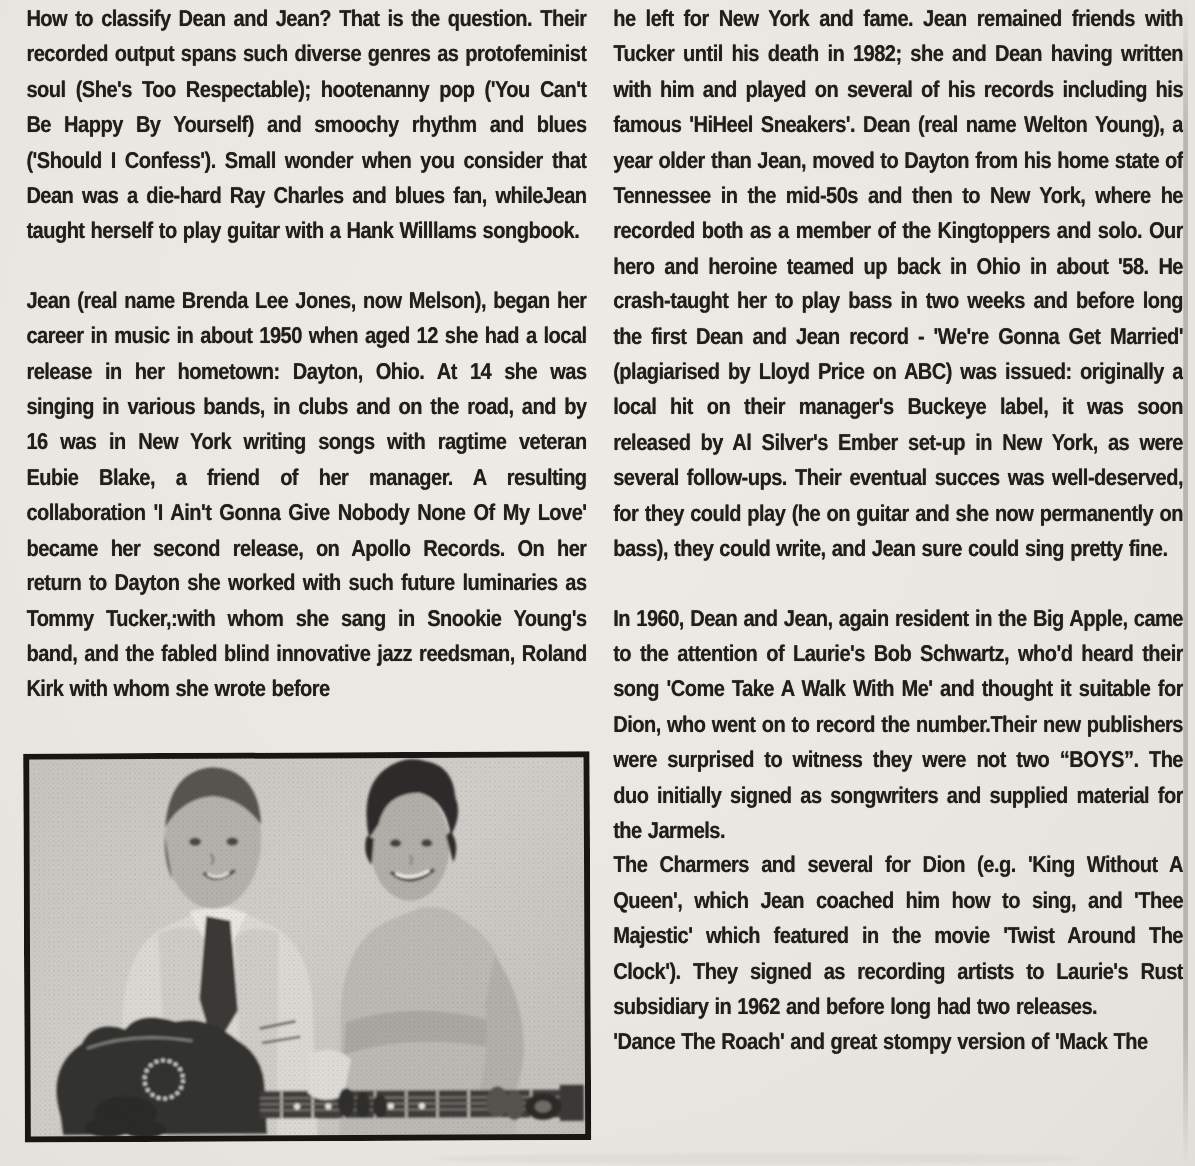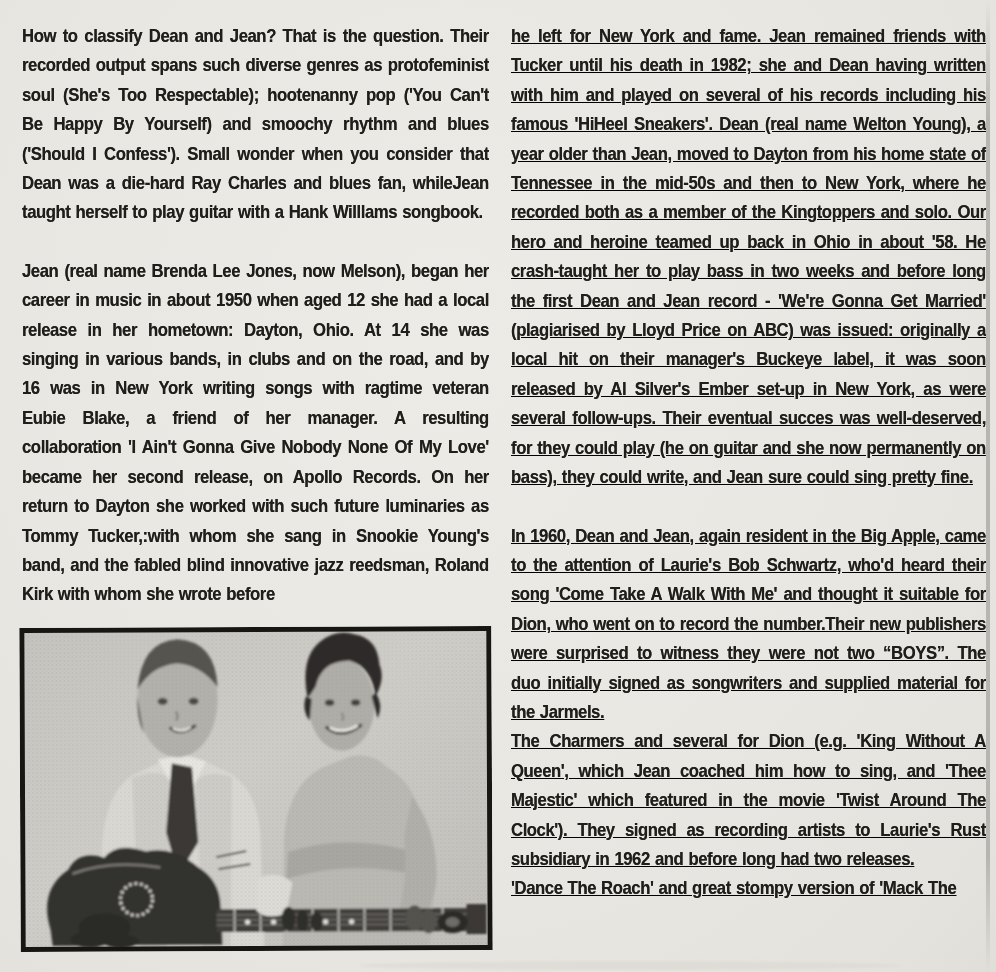--- a/index.html
+++ b/index.html
@@ -4,23 +4,23 @@
 <style>
   html,body{margin:0;padding:0;}
   body{background:#d6d4cf;}
   .page{
     position:relative;
     width:996px;height:972px;
     overflow:hidden;
     background:radial-gradient(ellipse at 45% 35%, #edebe6 0%, #e9e7e2 55%, #e4e2dc 90%, #e0ded8 100%);
     font-family:"Liberation Sans", sans-serif;
   }
-  .col{position:absolute;top:21px;overflow:hidden;}
+  .col{position:absolute;top:2px;overflow:hidden;}
   .col-left{left:22px;width:467px;height:614px;}
-  .col-right{left:511px;width:475px;height:958px;text-decoration:underline;}
+  .col-right{left:511px;width:475px;height:958px;}
   .col-inner{
     transform:scaleX(0.88);
     transform-origin:0 0;
     width:113.6%;
   }
   .para{
     margin:0;
     text-align:justify;
     text-align-last:left;
     font-size:19px;

